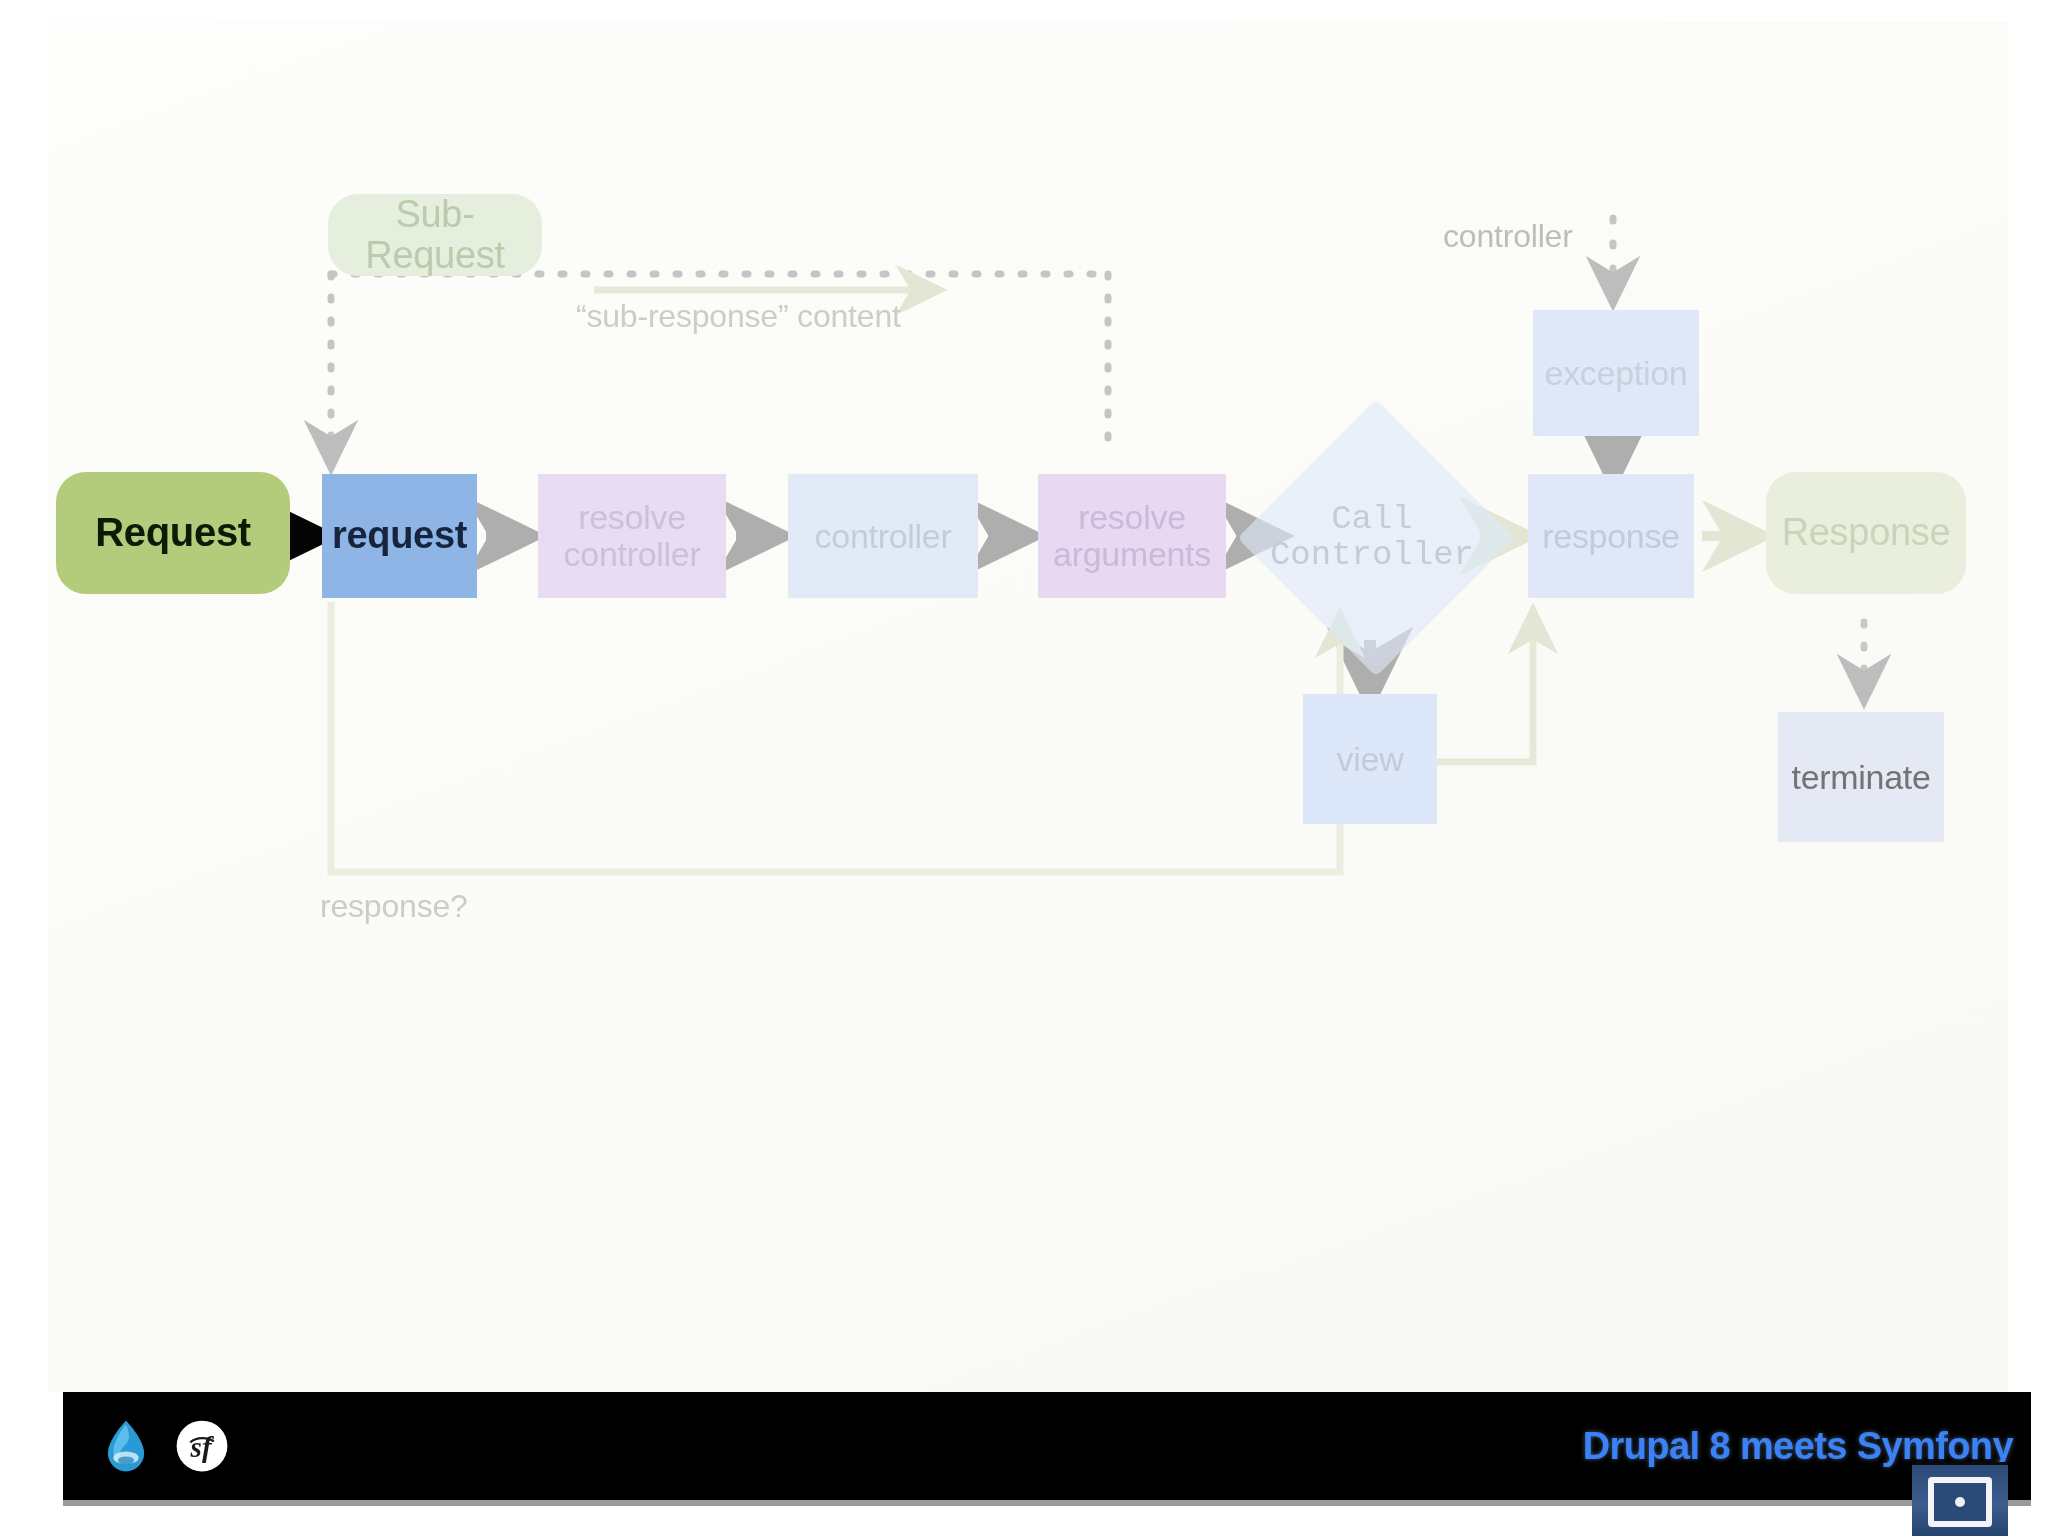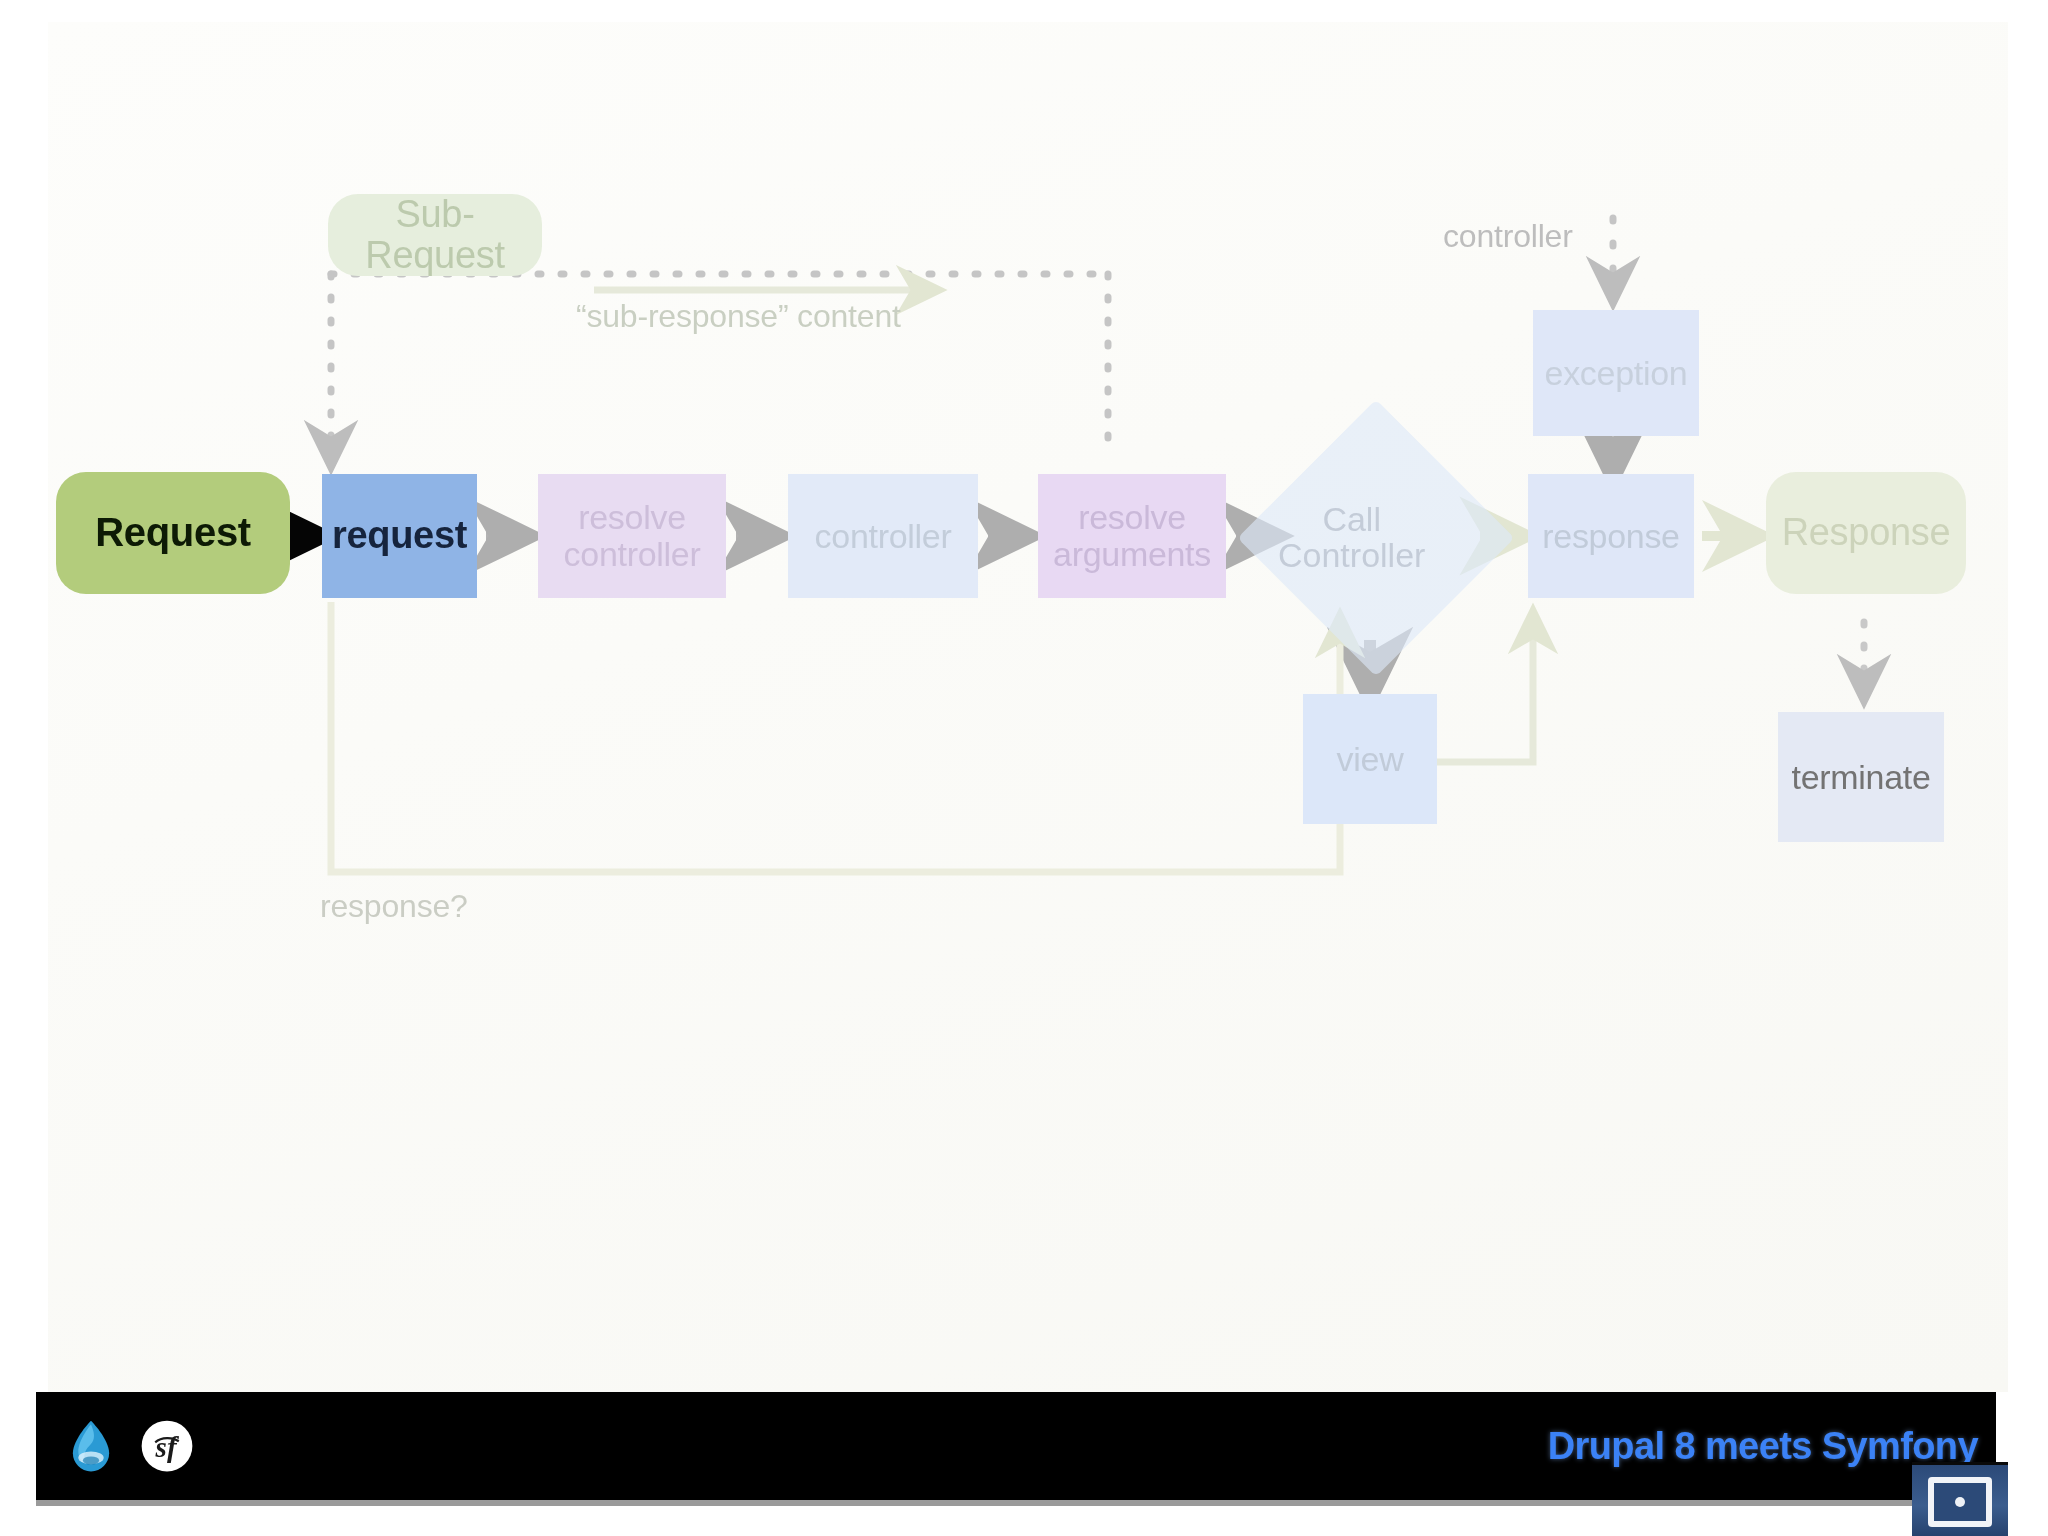--- a/index.html
+++ b/index.html
@@ -60,21 +60,22 @@
   }
 
   .rounded {
     border-radius: 30px;
   }
 
   .diamond-wrap {
     position: absolute;
     display: flex;
     align-items: center;
-    justify-content: flex-start;
+    justify-content: flex-end;
+    font-family: Liberation Mono, monospace;
   }
   .diamond-shape {
     position: absolute;
     inset: 0;
     background: #dde8f8;
     transform: rotate(45deg);
     border-radius: 6px;
     opacity: .62;
   }
   .diamond-label {
@@ -88,28 +89,29 @@
   
   .edge-label {
     position: absolute;
     white-space: nowrap;
     letter-spacing: -0.2px;
   }
 
   
   #footer {
     position: absolute;
-    left: 36px;
+    left: 63px;
     top: 1392px;
     width: 1960px;
     height: 108px;
     background: #000000;
     display: flex;
     align-items: center;
     box-shadow: 0 6px 0 #9a9a9a;
+    padding-left: 8px;
   }
 
   #footer-logos {
     display: flex;
     align-items: center;
     gap: 18px;
     margin-left: 26px;
   }
 
   #footer-title {

